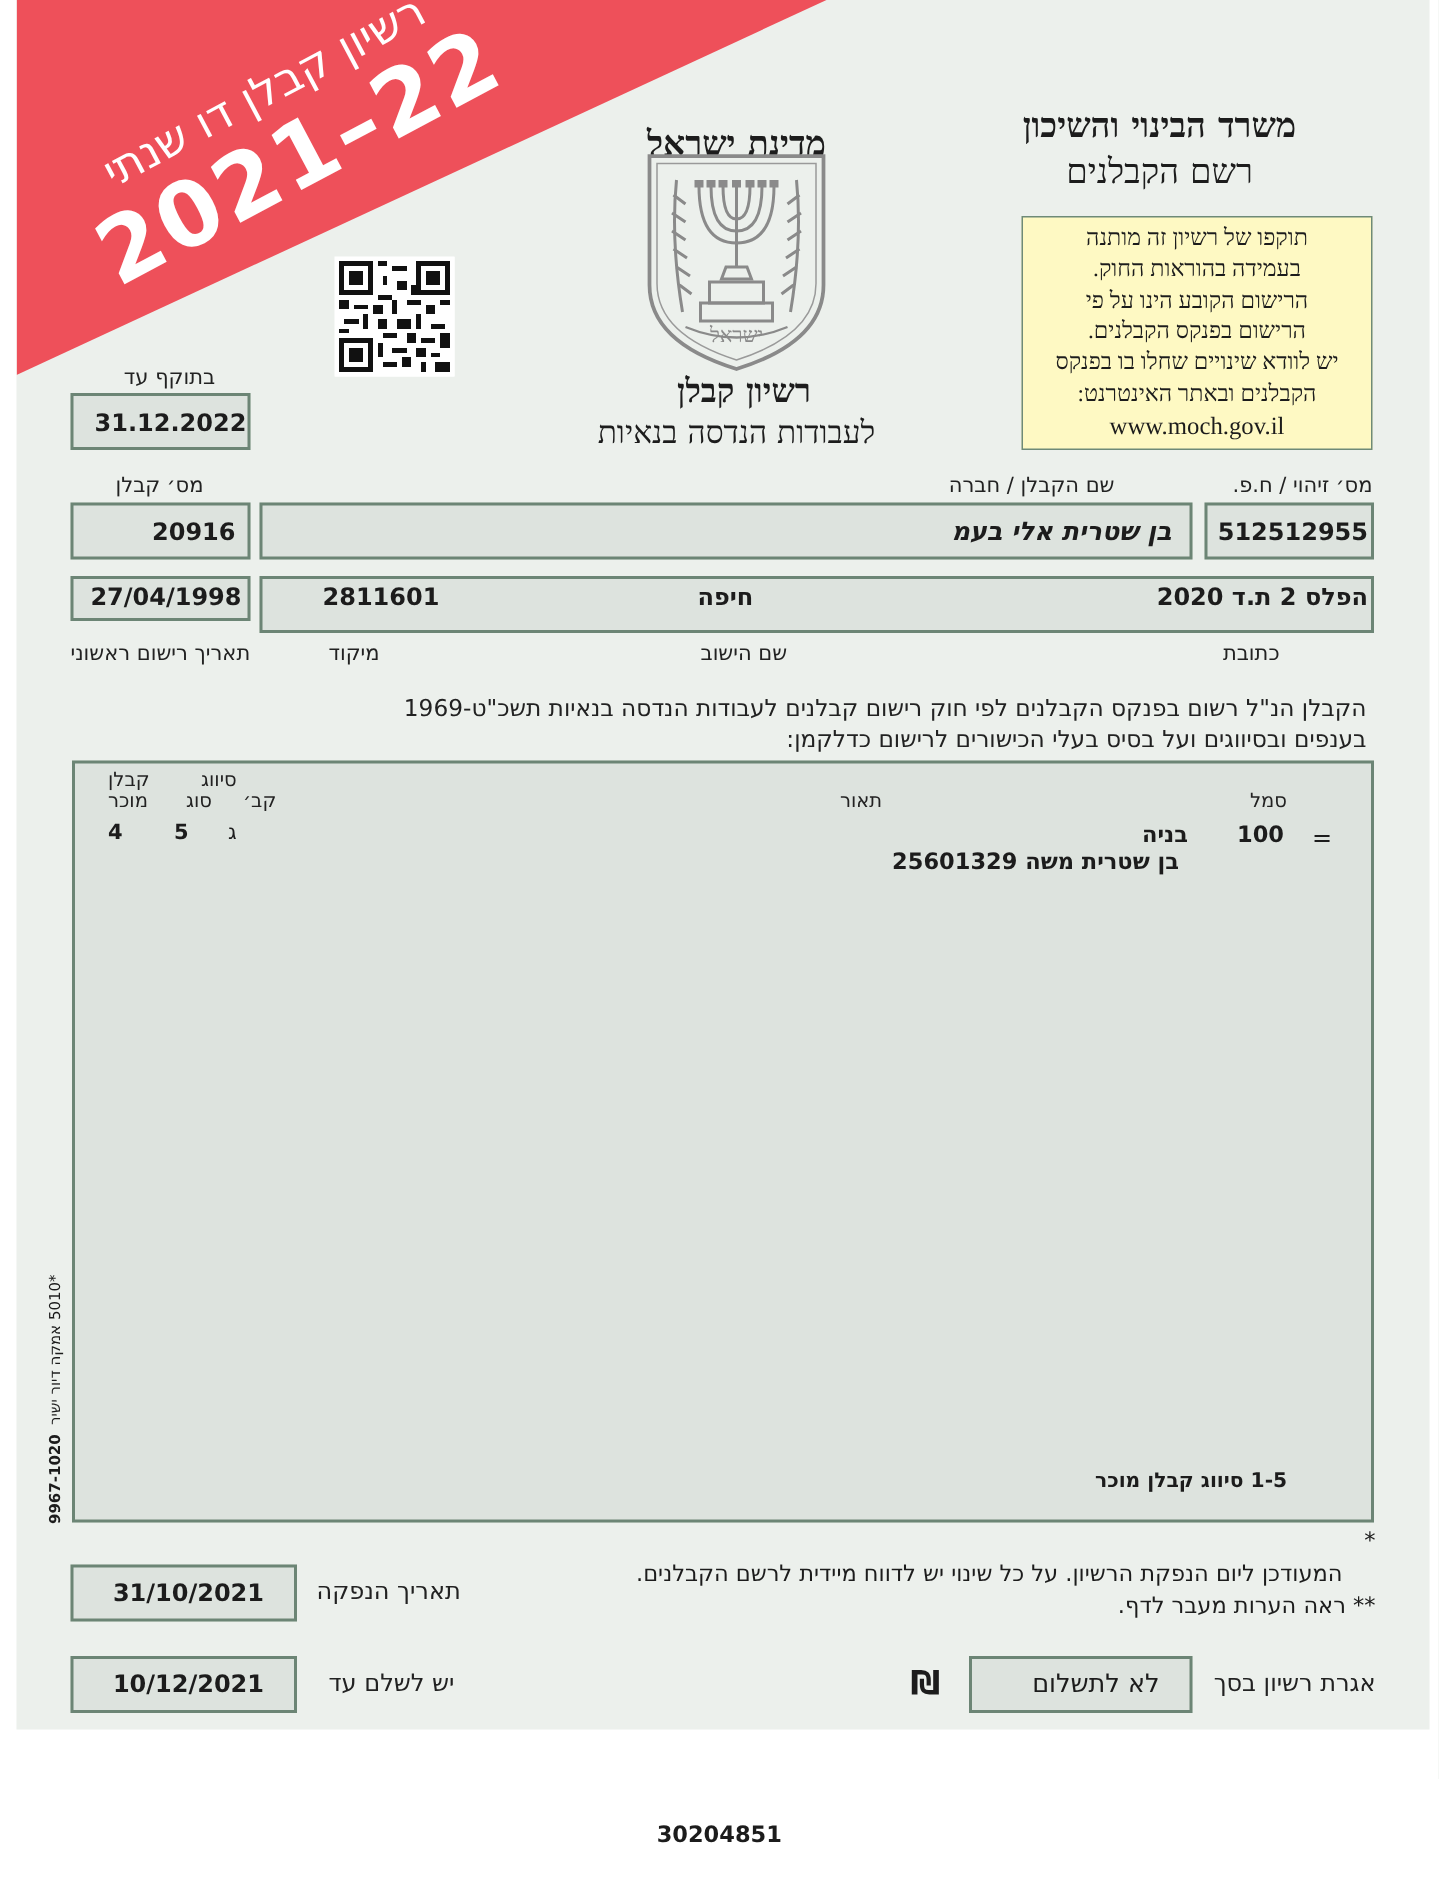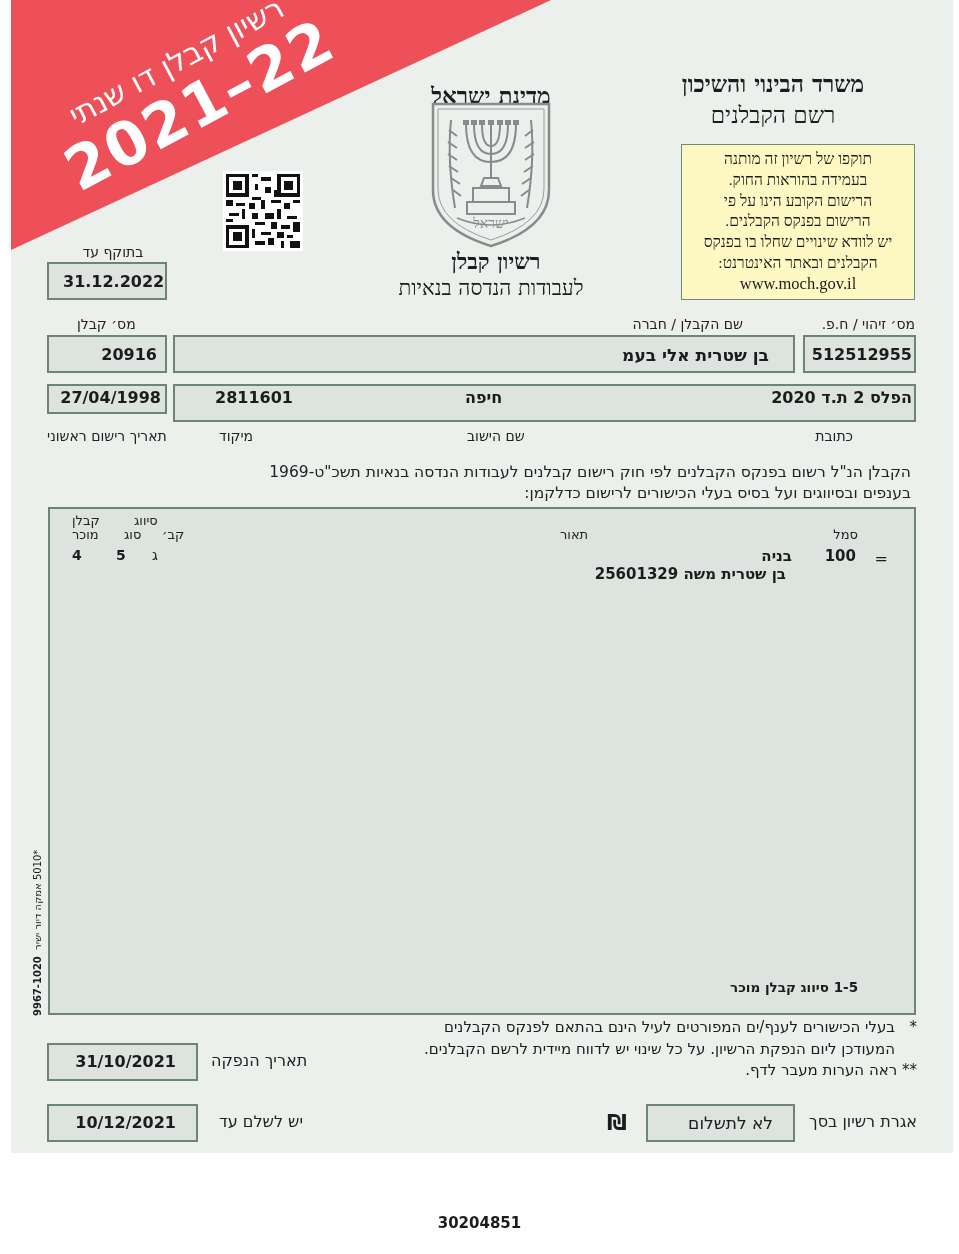--- a/index.html
+++ b/index.html
@@ -141,21 +141,21 @@
   </div>
 
   <div class="lbl" style="right:38px; top:316px;">מס׳ זיהוי / ח.פ.</div>
   <div class="lbl" style="right:210px; top:316px;">שם הקבלן / חברה</div>
   <div class="lbl" style="left:66px; top:316px;">מס׳ קבלן</div>
 
   <div class="field" style="left:792px; top:335px; width:113px; height:38px;">
     <span class="val" style="right:2px; top:8px;">512512955</span>
   </div>
   <div class="field" style="left:162px; top:335px; width:622px; height:38px;">
-    <span class="val" style="right:24px; top:8px; font-size:17px;">בן שטרית אלי בעמ</span>
+    <span class="val" style="right:12px; top:8px; font-size:17px;font-style:italic;">בן שטרית אלי בעמ</span>
   </div>
   <div class="field" style="left:36px; top:335px; width:120px; height:38px;">
     <span class="val" style="right:8px; top:8px;">20916</span>
   </div>
 
   <div class="field" style="left:162px; top:384px; width:743px; height:38px;">
     <span class="val" style="right:2px; top:2px;">הפלס 2 ת.ד 2020</span>
     <span class="val" style="left:290px; top:2px;">חיפה</span>
     <span class="val" style="left:40px; top:2px;">2811601</span>
   </div>
@@ -187,21 +187,20 @@
       <span class="val rtl" style="right:128px; top:56px; font-size:15px;">בן שטרית משה 25601329</span>
       <span class="val" style="left:102px; top:38px; font-size:14px; font-weight:normal;">ג</span>
       <span class="val" style="left:66px; top:38px; font-size:14px;">5</span>
       <span class="val" style="left:22px; top:38px; font-size:14px;">4</span>
     </div>
 
     <div class="val rtl" style="left:680px; top:470px; font-size:13.5px;">1-5 סיווג קבלן מוכר</div>
   </div>
 
   <div class="footnote" style="right:36px; top:1018px;">*</div>
-  <div class="footnote" style="right:58px; top:1018px;">בעלי הכישורים לענף/ים המפורטים לעיל הינם בהתאם לפנקס הקבלנים</div>
   <div class="footnote" style="right:58px; top:1040px;">המעודכן ליום הנפקת הרשיון. על כל שינוי יש לדווח מיידית לרשם הקבלנים.</div>
   <div class="footnote" style="right:36px; top:1061px;">** ראה הערות מעבר לדף.</div>
 
   <div class="field" style="left:36px; top:1043px; width:151px; height:38px;">
     <span class="val" style="right:20px; top:7px;">31/10/2021</span>
   </div>
   <div class="lbl" style="left:200px; top:1051px; font-size:16px;">תאריך הנפקה</div>
 
   <div class="field" style="left:36px; top:1104px; width:151px; height:38px;">
     <span class="val" style="right:20px; top:7px;">10/12/2021</span>

